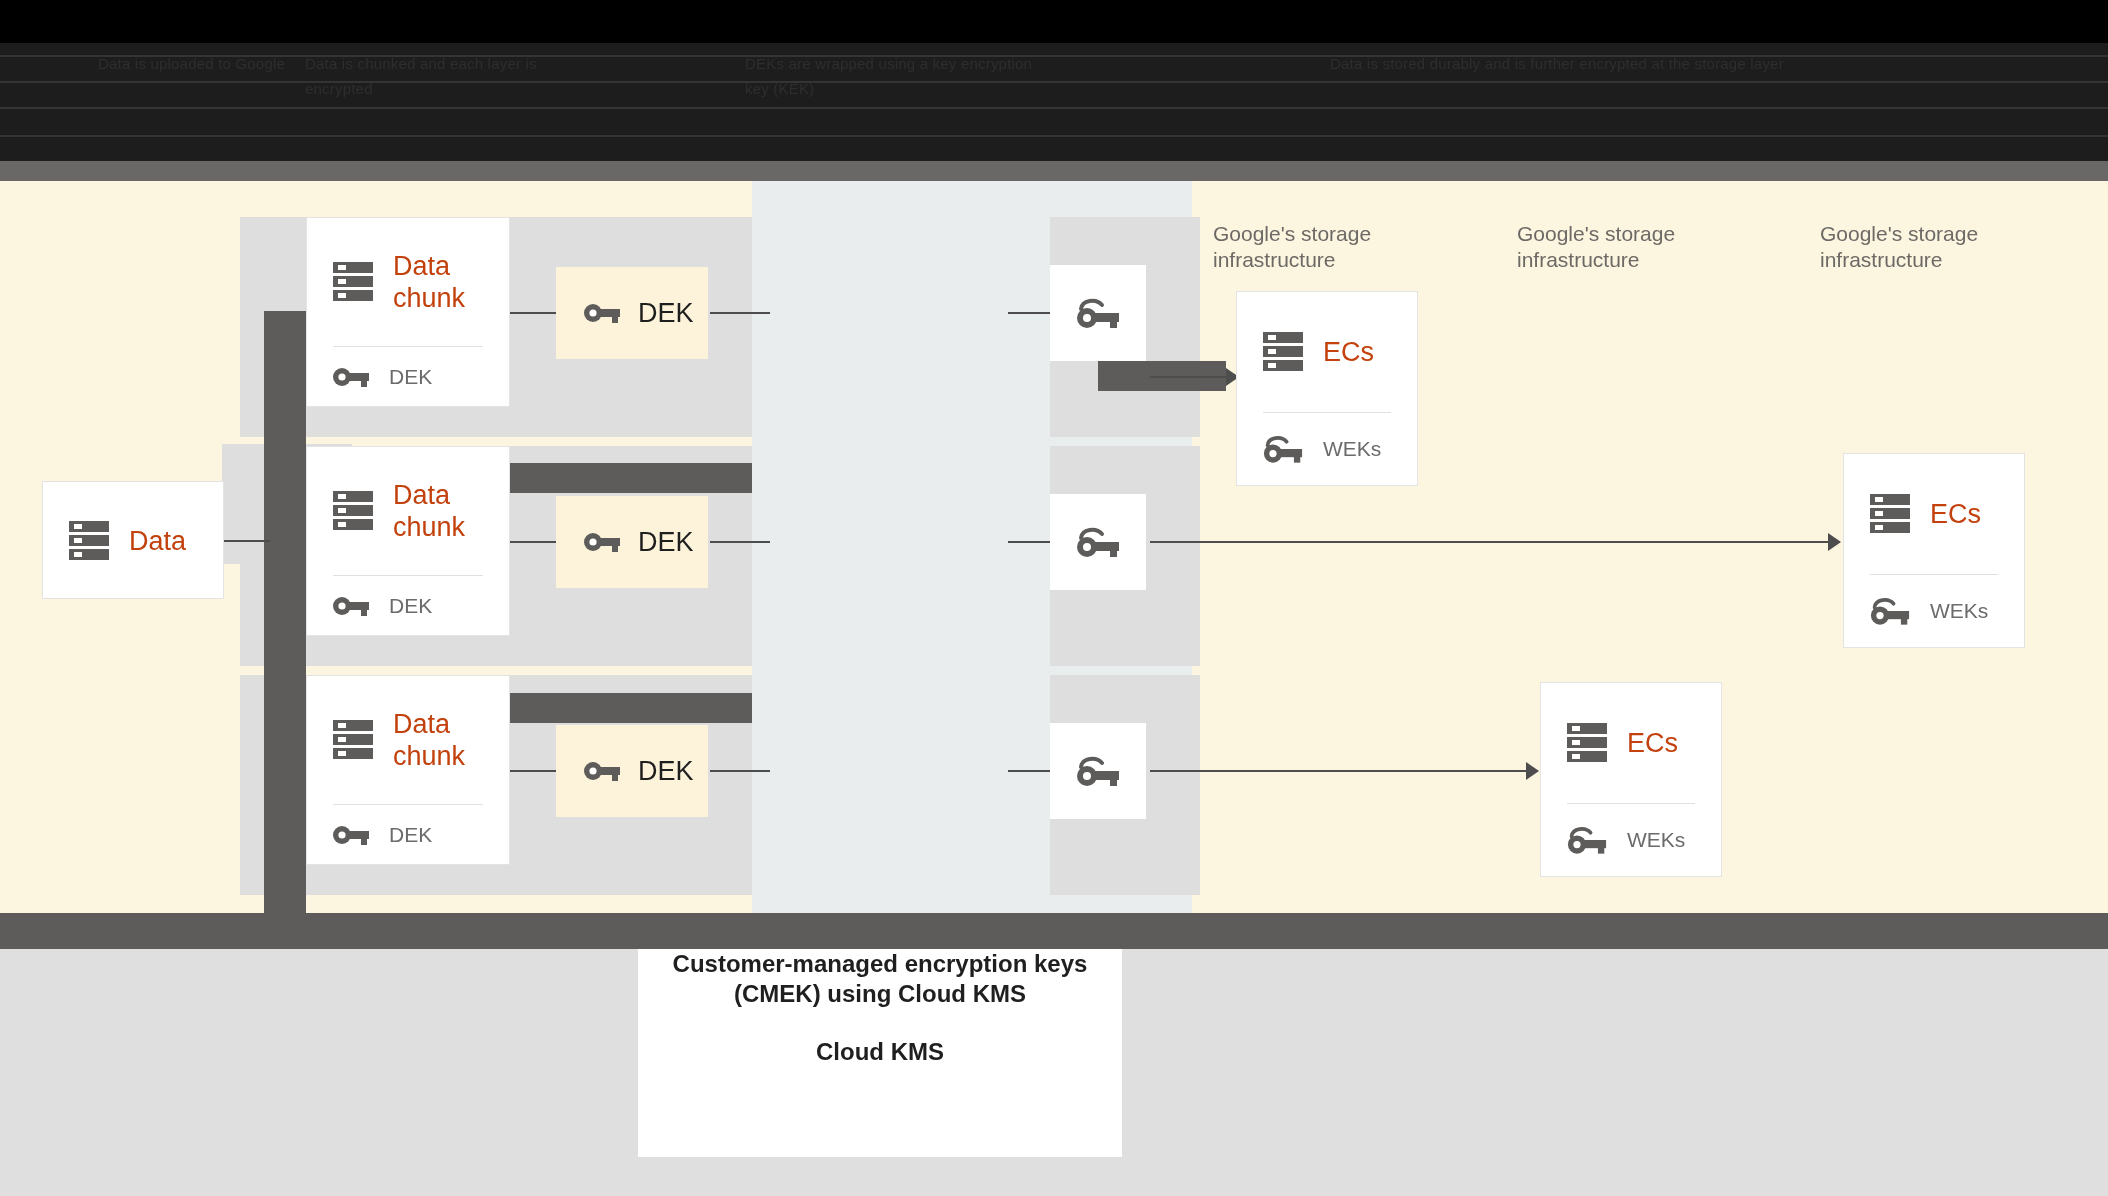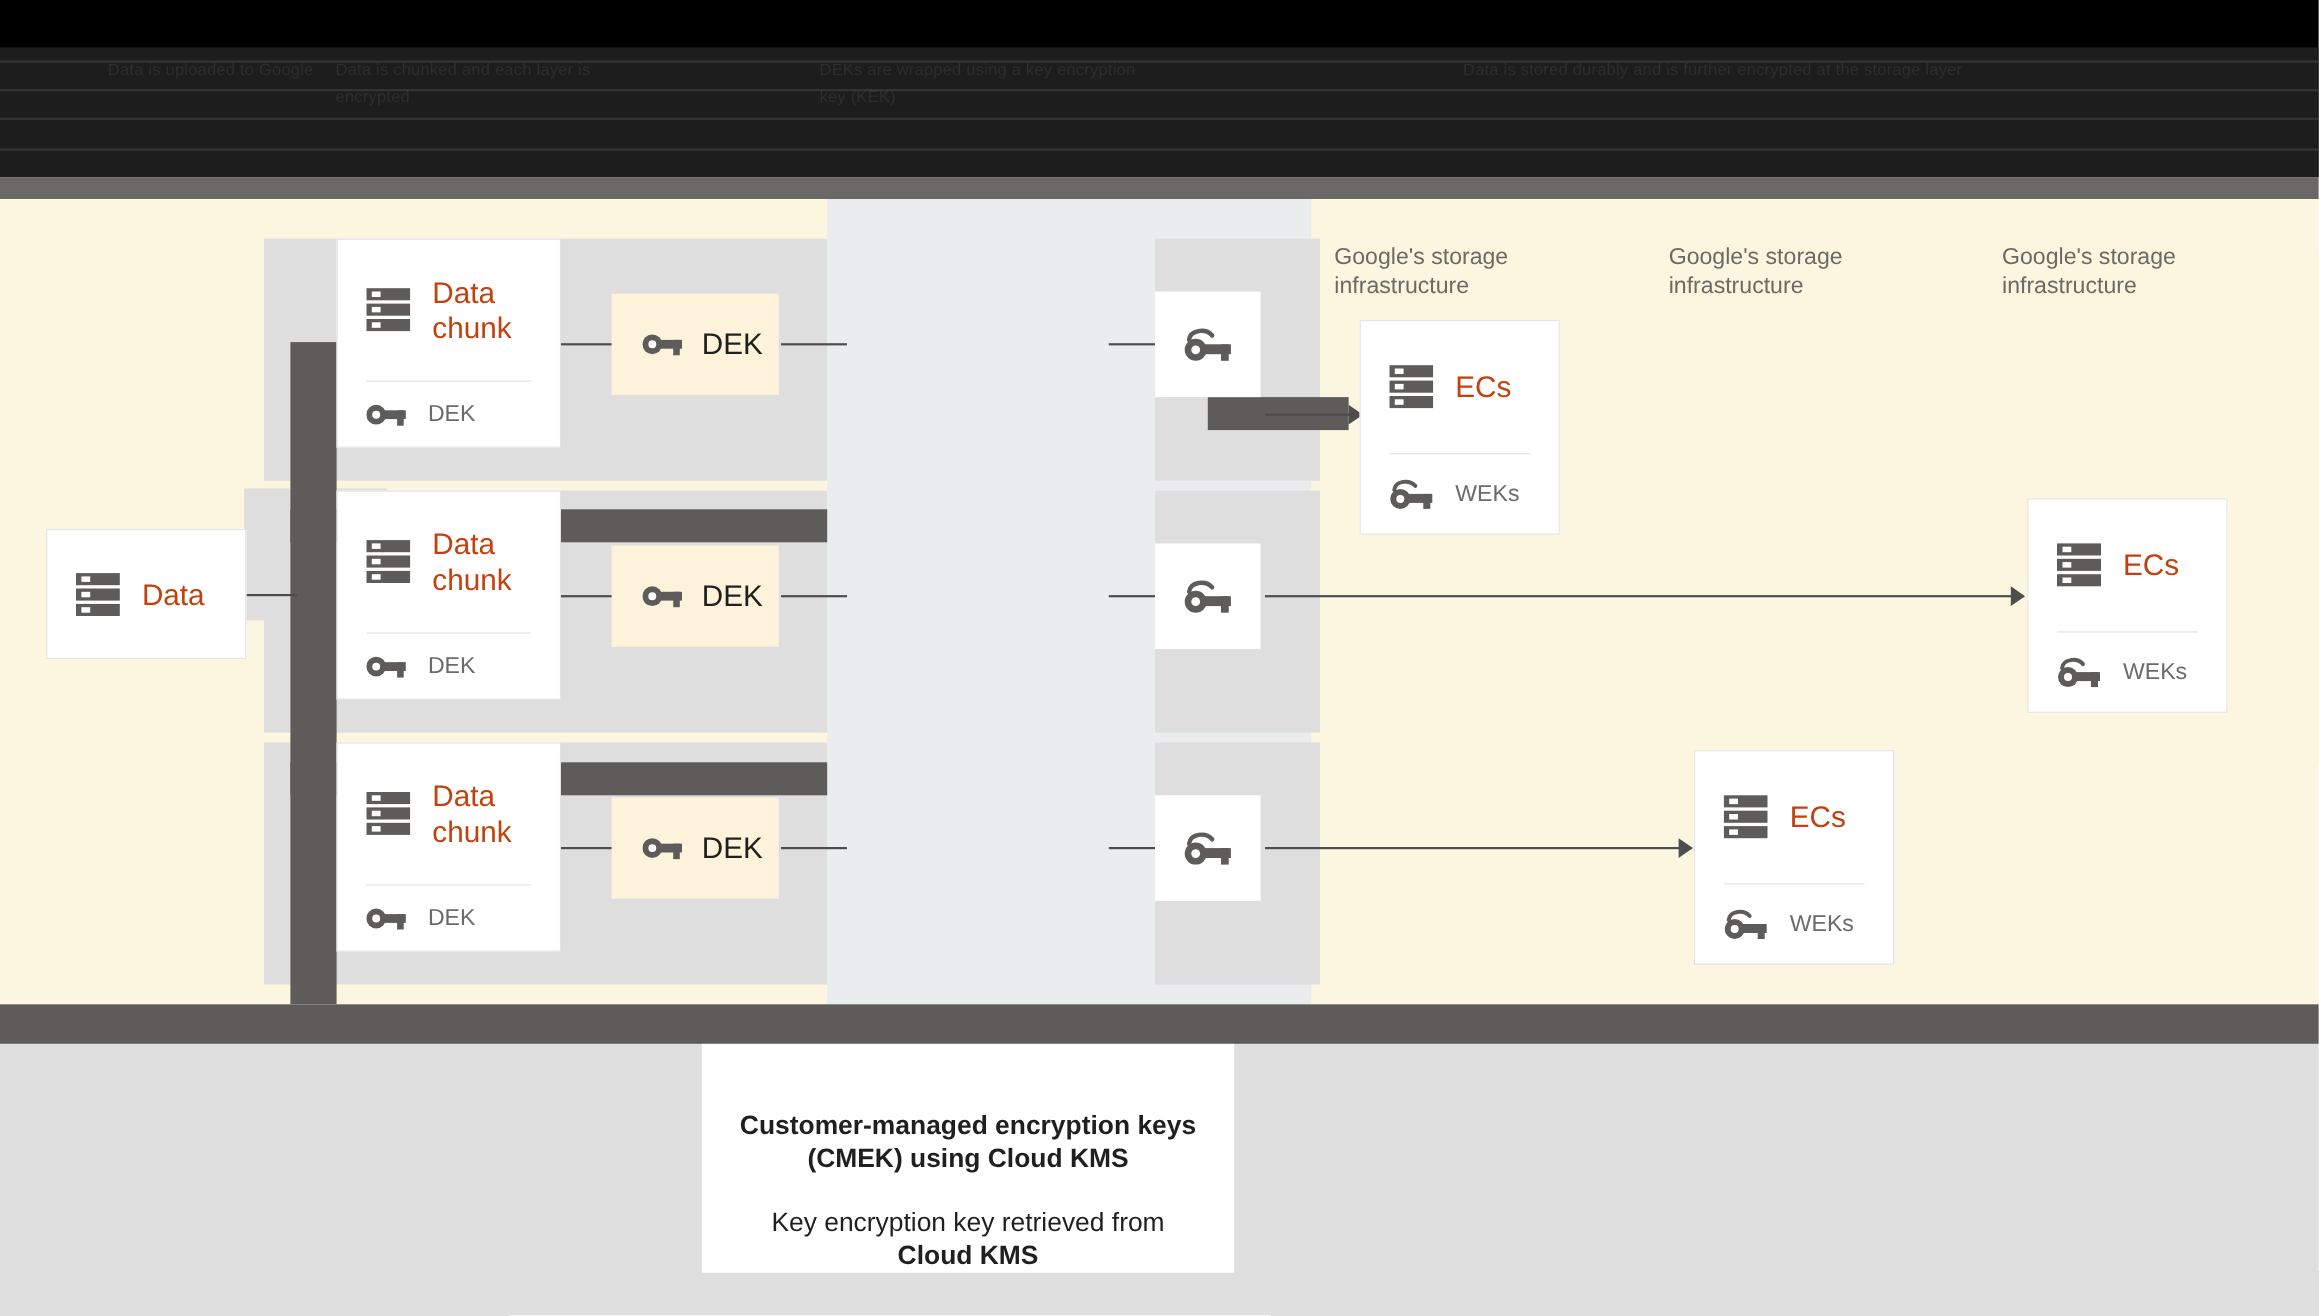--- a/index.html
+++ b/index.html
@@ -133,21 +133,21 @@
   .bottom-area {
     position: absolute; left: 0; top: 949px;
     width: 2108px; height: 247px;
     background: #dfdfdf;
   }
   .caption {
     position: absolute; left: 638px; top: 949px;
     width: 484px; height: 208px;
     background: #ffffff;
     display: flex; flex-direction: column;
-    align-items: center; justify-content: flex-end;
+    align-items: center; justify-content: flex-start;
     text-align: center;
     padding: 0 30px;
   }
   .cap-strong { font-size: 24px; font-weight: bold; color: #1f1f1f; line-height: 30px; }
   .cap-gap { height: 28px; }
   .cap-normal { font-size: 24px; color: #1f1f1f; line-height: 30px; }
 
   svg { display: block; }
 </style>
 </head>
@@ -485,17 +485,16 @@
 
   </div>
 
   <div class="bottom-bar"></div>
   <div class="bottom-area"></div>
 
   <div class="caption">
     <div class="cap-strong">Customer-managed encryption keys</div>
     <div class="cap-strong">(CMEK) using Cloud KMS</div>
     <div class="cap-gap"></div>
-    <div class="cap-normal">Key encryption key retrieved from</div>
     <div class="cap-normal" style="font-weight:bold;">Cloud KMS</div>
   </div>
 
 </div>
 
 </body></html>

